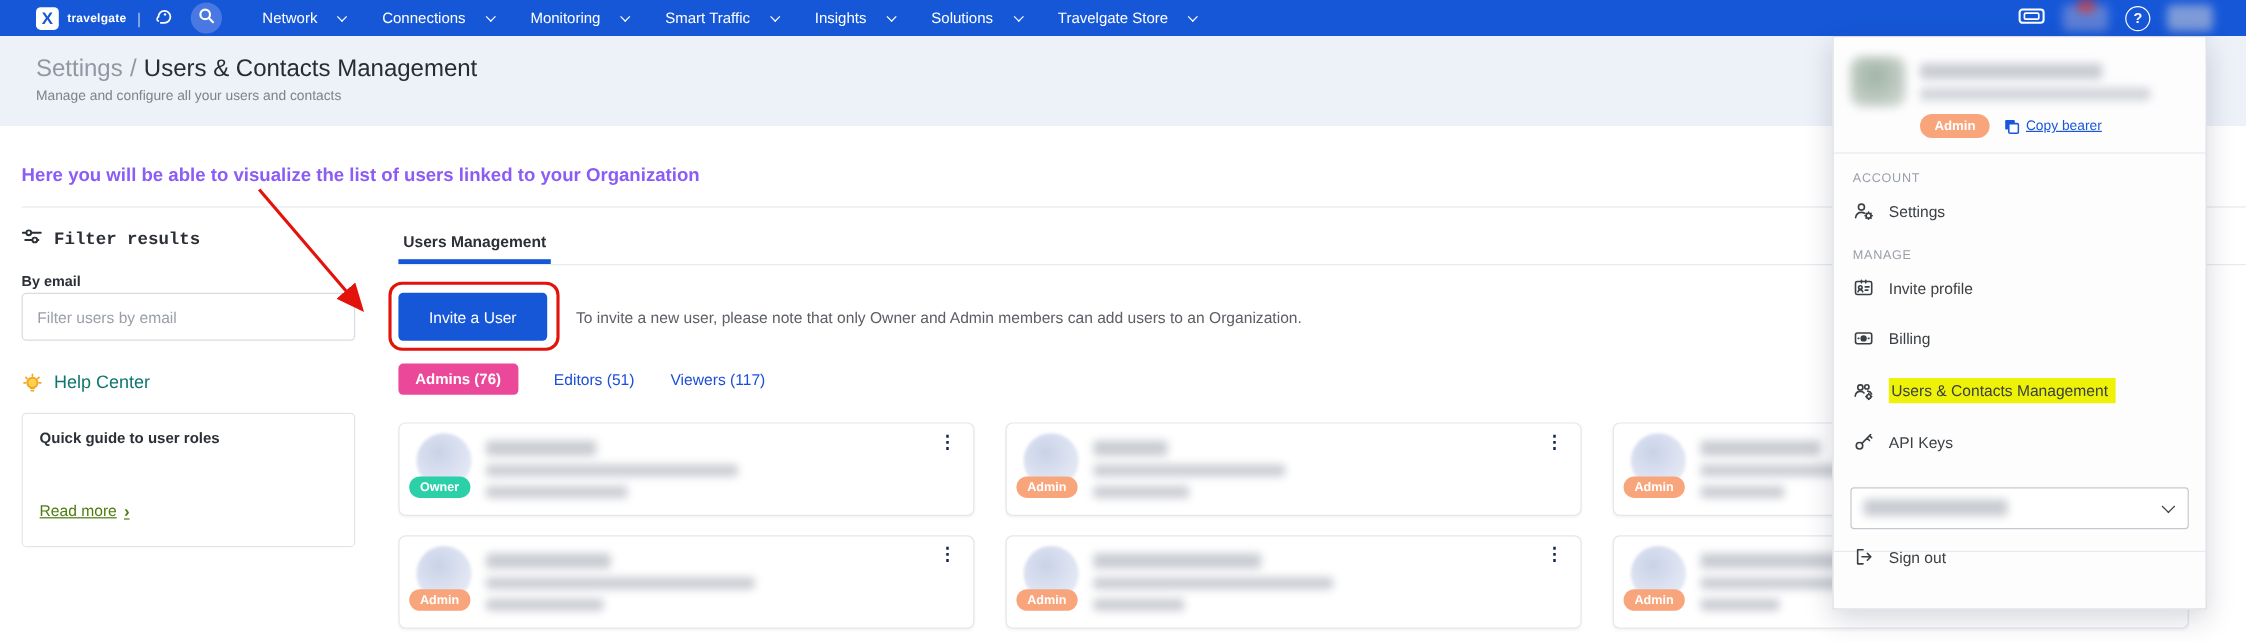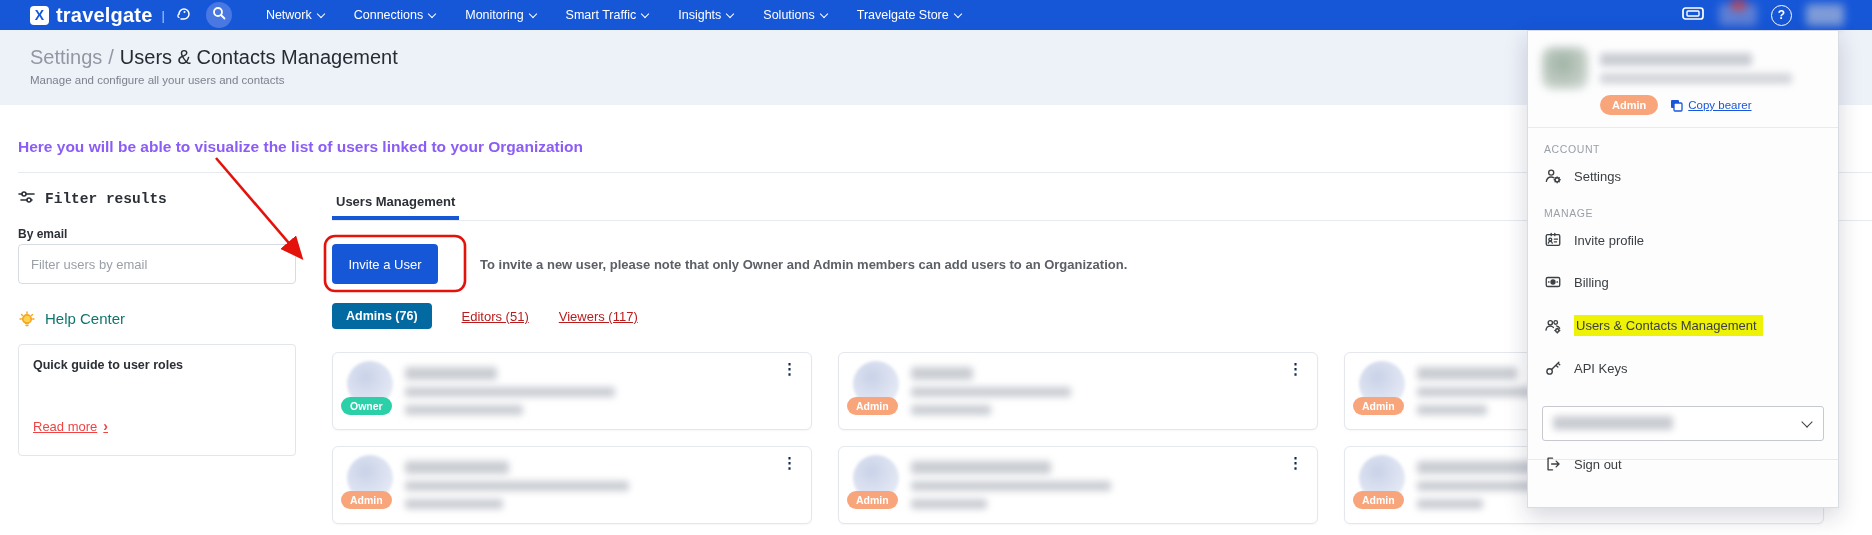--- a/index.html
+++ b/index.html
@@ -5,26 +5,26 @@
   * { margin:0; padding:0; box-sizing:border-box; }
   html,body { width:1872px; height:535px; overflow:hidden; background:#fff;
     font-family:"Liberation Sans", sans-serif; }
 
   
   .navbar { position:absolute; left:0; top:0; width:1872px; height:30px;
     background:#1657d8; display:flex; align-items:center; color:#fff; z-index:20; }
   .logo-group { display:flex; align-items:center; gap:7px; padding-left:30px; }
   .logo-x { width:19px; height:19px; background:#fff; border-radius:4px; color:#1657d8;
     font-weight:bold; font-size:14px; display:flex; align-items:center; justify-content:center; }
-  .brand { font-weight:bold; font-size:20px; letter-spacing:.2px; }
+  .brand { font-weight:bold; font-size:10px; letter-spacing:.2px; }
   .brand-sep { opacity:.65; font-size:13px; margin:0 2px; }
   .search-btn { width:26px; height:26px; border-radius:50%; background:#4a78e2;
     display:flex; align-items:center; justify-content:center; margin-left:14px; }
   .nav-items { display:flex; align-items:center; gap:30px; margin-left:34px; font-size:12.5px; }
-  .nav-item { display:flex; align-items:center; gap:6px; cursor:pointer; white-space:nowrap; }
+  .nav-item { display:flex; align-items:center; gap:18px; cursor:pointer; white-space:nowrap; }
   .chev { width:6px; height:6px; border-right:1.6px solid #fff; border-bottom:1.6px solid #fff;
     transform:rotate(45deg); margin-top:-3px; }
   .nav-right { position:absolute; right:28px; top:0; height:30px; display:flex; align-items:center; gap:14px; }
   .help-circle { width:21px; height:21px; border:1.8px solid #fff; border-radius:50%;
     display:flex; align-items:center; justify-content:center; font-size:12px; font-weight:bold; }
   .nav-blur { width:38px; height:22px; border-radius:4px; background:#5c7fd6; filter:blur(4px); position:relative; }
   .notif-dot { position:absolute; left:12px; top:-4px; width:15px; height:10px;
     background:#e03a2f; border-radius:50%; filter:blur(2px); }
   .nav-blur.avatar { background:#7e9bd8; }
 
@@ -47,42 +47,42 @@
   .email-input { position:absolute; left:18px; top:244px; width:278px; height:40px;
     border:1px solid #d7dbe2; border-radius:4px; padding:0 12px; font-size:13px; color:#3c4043;
     font-family:"Liberation Sans", sans-serif; background:#fff; }
   .email-input::placeholder { color:#9aa0a8; }
   .help-title { position:absolute; left:18px; top:310px; display:flex; align-items:flex-start; gap:9px;
     font-size:15px; font-weight:500; color:#0f766e; }
   .help-card { position:absolute; left:18px; top:344px; width:278px; height:112px;
     border:1px solid #e2e5ea; border-radius:4px; background:#fff; padding:13px 14px; }
   .help-card h4 { font-size:12.5px; color:#2b2f36; margin-bottom:21px; }
   .help-card p { font-size:12.5px; line-height:1.45; color:#5f6368; margin-bottom:8px; }
-  .read-more { font-size:13px; color:#ef4444; text-decoration:underline; display:inline-flex;
-    align-items:center; gap:6px; cursor:pointer;margin-top:25px; }
+  .read-more { font-size:13px; color:#4d7c0f; text-decoration:underline; display:inline-flex;
+    gap:6px; cursor:pointer;margin-top:25px; }
   .read-more .arr { text-decoration:none; font-weight:bold; font-size:14px; }
 
   
   .tabs-row { position:absolute; left:332px; right:0; top:190px; height:31px; border-bottom:1px solid #e7eaee;
     display:flex; gap:42px; }
   .tab { font-size:13px; padding:4px 4px 10px; cursor:pointer; white-space:nowrap; }
   .tab.active { color:#2b2f36; font-weight:bold; border-bottom:4px solid #1657d8; }
   .tab.inactive { color:#9aa0a8; }
 
   
-  .invite-btn { position:absolute; left:332px; top:244px; width:106px; height:40px; background:#1657d8;
+  .invite-btn { position:absolute; left:332px; top:244px; width:124px; height:40px; background:#1657d8;
     color:#fff; border:none; border-radius:4px; font-size:13px; font-weight:500; cursor:pointer;
     font-family:"Liberation Sans", sans-serif; }
-  .invite-note { position:absolute; left:480px; top:257px; font-size:13px; color:#5c6066;font-weight:bold; }
+  .invite-note { position:absolute; left:480px; top:257px; font-size:13px; color:#5c6066; }
 
   
   .roles-row { position:absolute; left:332px; top:303px; display:flex; align-items:center; gap:30px; }
-  .role-pill-active { background:#0369a1; color:#fff; font-size:12.5px; font-weight:bold;
+  .role-pill-active { background:#ec4899; color:#fff; font-size:12.5px; font-weight:bold;
     padding:6px 14px; border-radius:4px; cursor:pointer; }
-  .role-link { font-size:13px; color:#b91c1c; cursor:pointer;text-decoration:underline; }
+  .role-link { font-size:13px; color:#1d4ed8; cursor:pointer; }
 
   
   .cards-grid { position:absolute; left:332px; top:352px; width:1540px;
     display:grid; grid-template-columns:repeat(3,480px); grid-auto-rows:78px; gap:16px 26px; }
   .user-card { background:#fff; border:1px solid #e4e7ec; border-radius:6px; position:relative;
     box-shadow:0 1px 2px rgba(20,30,60,.04); }
   .card-avatar { position:absolute; left:14px; top:8px; width:46px; height:46px; border-radius:50%;
     background:radial-gradient(circle at 40% 35%, #c9d2e8, #eef1f9); filter:blur(1.5px); }
   .role-badge { position:absolute; left:8px; top:44px; padding:3px 9px; border-radius:10px;
     color:#fff; font-size:10.5px; font-weight:bold; z-index:2; }

